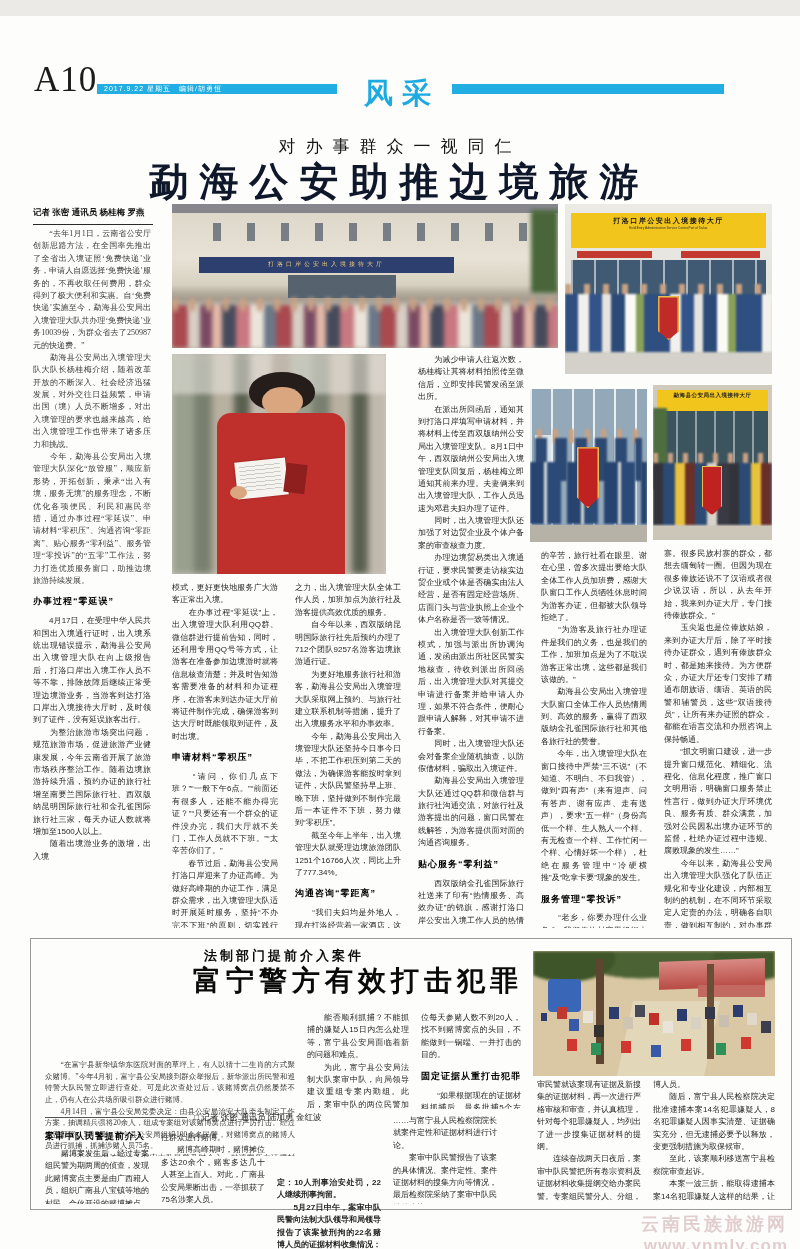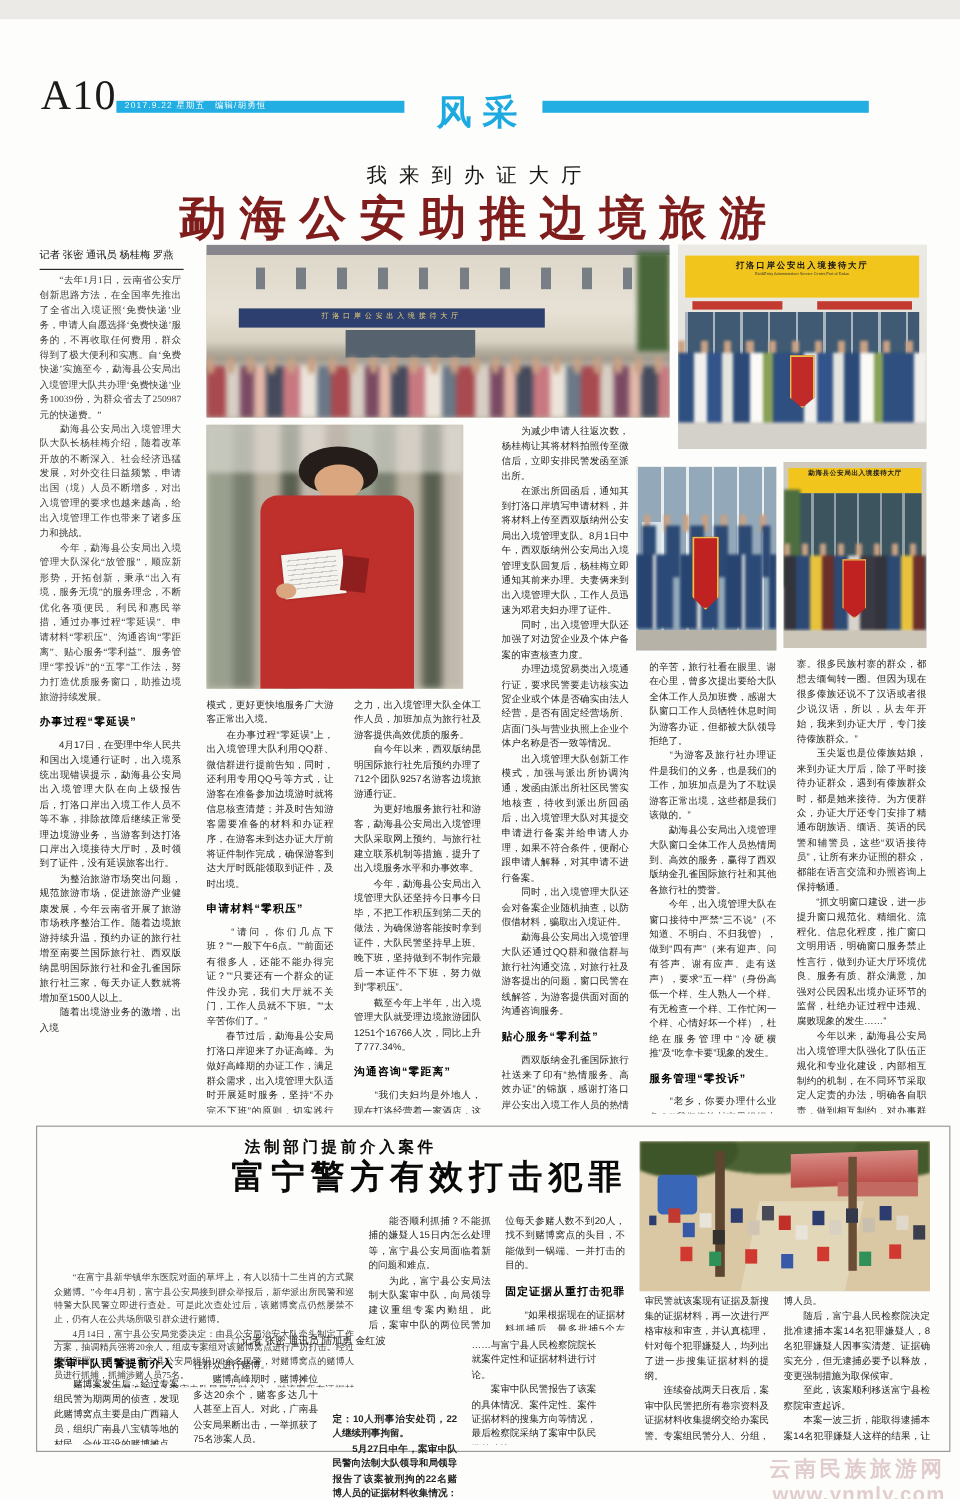--- a/index.html
+++ b/index.html
@@ -6,22 +6,22 @@
   #page{position:relative;width:800px;height:1249px;background:#fdfdfc;margin:16px auto;overflow:hidden;
         font-family:"Liberation Sans",sans-serif;color:#222;}
   .abs{position:absolute;}
   
   #edition{left:34px;top:44px;font-family:"Liberation Serif",serif;font-size:35px;color:#1b1b1b;letter-spacing:1px;}
   .cyanbar{top:68px;height:10px;background:#22aee2;}
   #dateline{left:104px;top:68px;height:10px;line-height:10px;font-size:7px;color:#fff;letter-spacing:1px;white-space:nowrap;}
   #section-title{left:342px;top:58px;width:120px;text-align:center;font-size:29px;font-weight:bold;color:#1caae0;letter-spacing:9px;white-space:nowrap;}
   
   #main-kicker{left:0;top:119px;width:800px;text-align:center;font-family:"Liberation Serif",serif;font-size:17px;letter-spacing:10px;color:#151515;}
-  #main-headline{left:0;top:139px;width:799px;text-align:center;font-size:39px;font-weight:bold;letter-spacing:11px;color:#7f1d1d;white-space:nowrap;}
-  #main-byline{left:33px;top:191px;width:120px;font-size:8.5px;font-weight:normal;color:#111;border-bottom:1.5px solid #2a2a2a;padding-bottom:5px;white-space:nowrap;}
+  #main-headline{left:0;top:139px;width:799px;text-align:center;font-size:39px;font-weight:bold;letter-spacing:11px;color:#0f172a;white-space:nowrap;}
+  #main-byline{left:33px;top:191px;width:120px;font-size:8.5px;font-weight:bold;color:#111;border-bottom:1.5px solid #2a2a2a;padding-bottom:5px;white-space:nowrap;}
   
   .col{font-size:8px;line-height:1.55;text-align:justify;color:#262626;overflow:hidden;}
   .t{white-space:pre-line;}
   .kai{font-family:"Liberation Serif",serif;color:#3b3b3b;}
   .sub{font-weight:bold;text-align:left;font-size:9px;letter-spacing:1px;color:#000;margin:8px 0 6px;}
   
   .photo{overflow:hidden;background:#cfcac0;}
   .ly{position:absolute;}
   .blur2{filter:blur(2px);}
   .blur1{filter:blur(1.2px);}
@@ -40,21 +40,21 @@
 <body>
 
 <div id="page">
 
   <div class="abs" id="edition">A10</div>
   <div class="abs cyanbar" style="left:97px;width:240px;"></div>
   <div class="abs" id="dateline">2017.9.22 星期五　编辑/胡勇恒</div>
   <div class="abs" id="section-title">风采</div>
   <div class="abs cyanbar" style="left:452px;width:272px;"></div>
 
-  <div class="abs" id="main-kicker">我来到办证大厅</div>
+  <div class="abs" id="main-kicker">对办事群众一视同仁</div>
   <div class="abs" id="main-headline">勐海公安助推边境旅游</div>
   <div class="abs" id="main-byline">记者 张密 通讯员 杨桂梅 罗燕</div>
 
   <div class="abs photo" style="left:172px;top:188px;width:386px;height:144px;">
     <div class="ly" style="inset:0;background:linear-gradient(180deg,#86868c 0%,#86868c 6%,#ddd8ca 6%,#e7e2d5 38%,#d7d1c1 56%,#b3ac9c 62%,#a39c90 66%,#b8b2a4 70%);"></div>
     <div class="ly" style="left:4%;top:13%;width:88%;height:13%;background:repeating-linear-gradient(90deg,transparent 0 26px,rgba(85,95,108,.75) 26px 34px);"></div>
     <div class="ly" style="left:7%;top:37%;width:66%;height:11%;background:#2c3f6e;color:#ecd17c;font-size:6px;letter-spacing:3px;line-height:15px;text-align:center;overflow:hidden;">打洛口岸公安出入境接待大厅</div>
     <div class="ly" style="left:30%;top:49%;width:28%;height:16%;background:#56636f;"></div>
     <div class="ly" style="right:0;top:4%;width:7%;height:58%;background:#49663b;filter:blur(2px);"></div>
     <div class="ly blur2" style="left:0;bottom:0;width:100%;height:30%;background:repeating-linear-gradient(90deg,#a84a50 0 16px,#d8cfc4 16px 28px,#7a4a62 28px 40px,#e2b8a8 40px 50px,#454a5c 50px 64px,#c87880 64px 78px,#ece4da 78px 92px,#6a7888 92px 104px);"></div>

